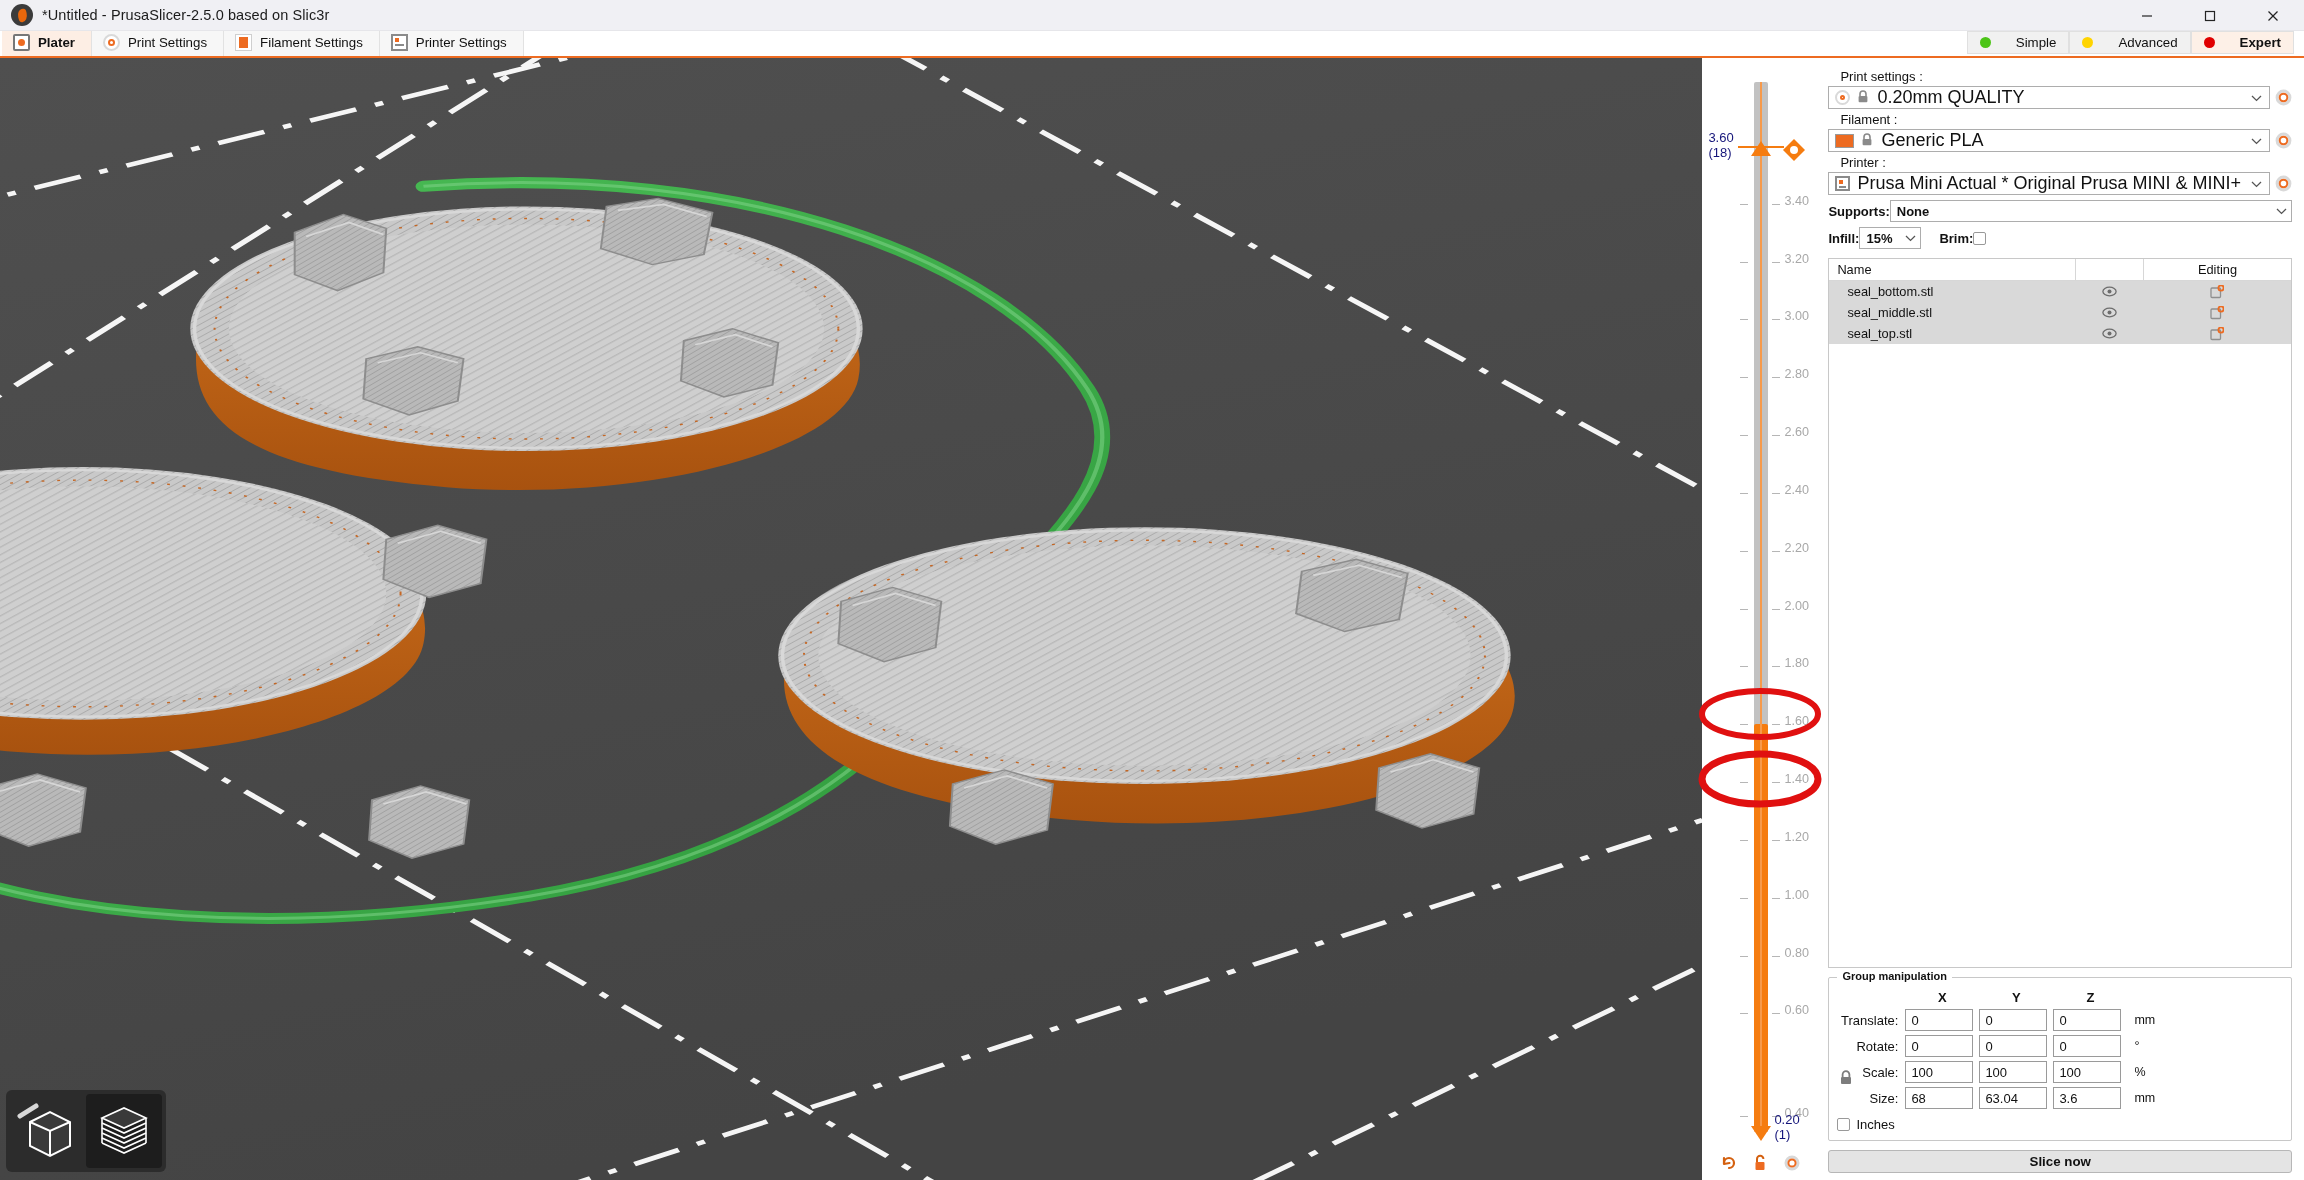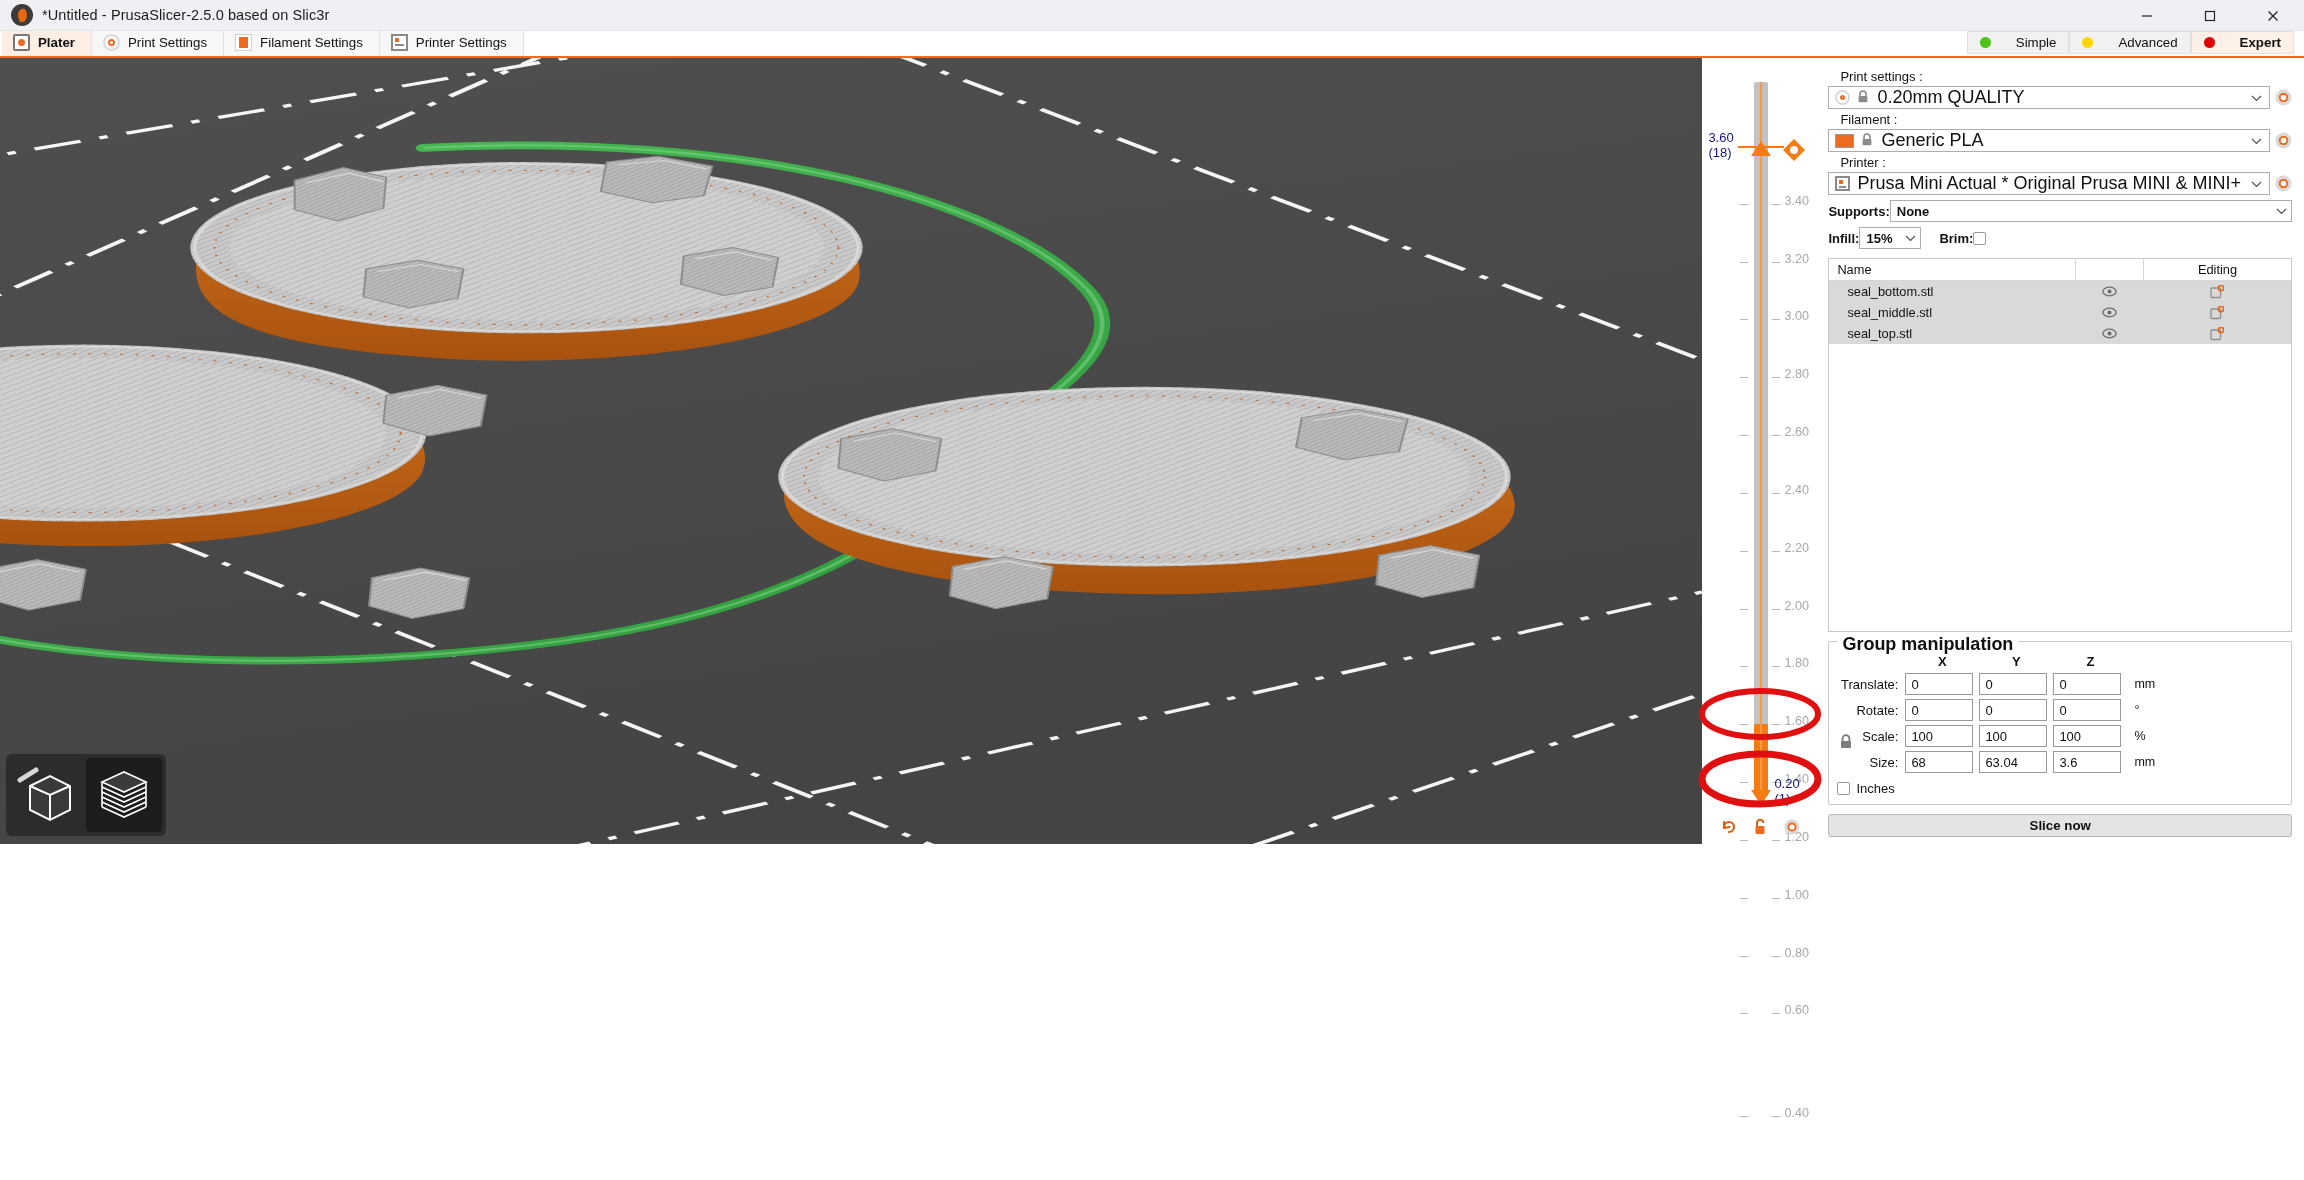--- a/index.html
+++ b/index.html
@@ -4,21 +4,21 @@
 <style>
   * { box-sizing: border-box; margin: 0; padding: 0; }
   html, body {
     width: 2304px; height: 1180px;
     overflow: hidden;
     font-family: "Liberation Sans", sans-serif;
     background: #ffffff;
   }
   .app {
     position: relative;
-    width: 2304px; height: 844px;
+    width: 2304px; height: 1180px;
     display: flex; flex-direction: column;
     background: #f3f3f3;
   }
 
   
   .titlebar {
     height: 31px; flex: 0 0 31px;
     display: flex; align-items: center;
     background: #f0f0f4;
     border-bottom: 1px solid #e6e6ea;
@@ -265,21 +265,21 @@
   .objfill { flex: 1 1 auto; background: #fff; }
 
   
   .groupbox {
     margin-top: 9px; position: relative;
     border: 1px solid #c8c8c8; border-radius: 2px;
     padding: 12px 8px 8px 8px;
   }
   .groupbox > .legend {
     position: absolute; top: -8px; left: 8px; background: #fff;
-    padding: 0 5px; font-size: 18px; font-weight: 700; color: #111;
+    padding: 0 5px; font-size: 11px; font-weight: 700; color: #111;
   }
   .gm-grid { display: grid; grid-template-columns: 68px 74px 74px 74px 1fr; row-gap: 4px; align-items: center; }
   .gm-axis { text-align: center; font-size: 13px; font-weight: 700; color: #111; }
   .gm-lbl { text-align: right; padding-right: 7px; font-size: 13px; color: #111; }
   .gm-in {
     height: 22px; width: 68px; border: 1px solid #9a9a9a; background: #fff;
     font-size: 13px; color: #111; padding-left: 5px;
     display: flex; align-items: center;
   }
   .gm-unit { font-size: 12.5px; color: #111; padding-left: 7px; }

